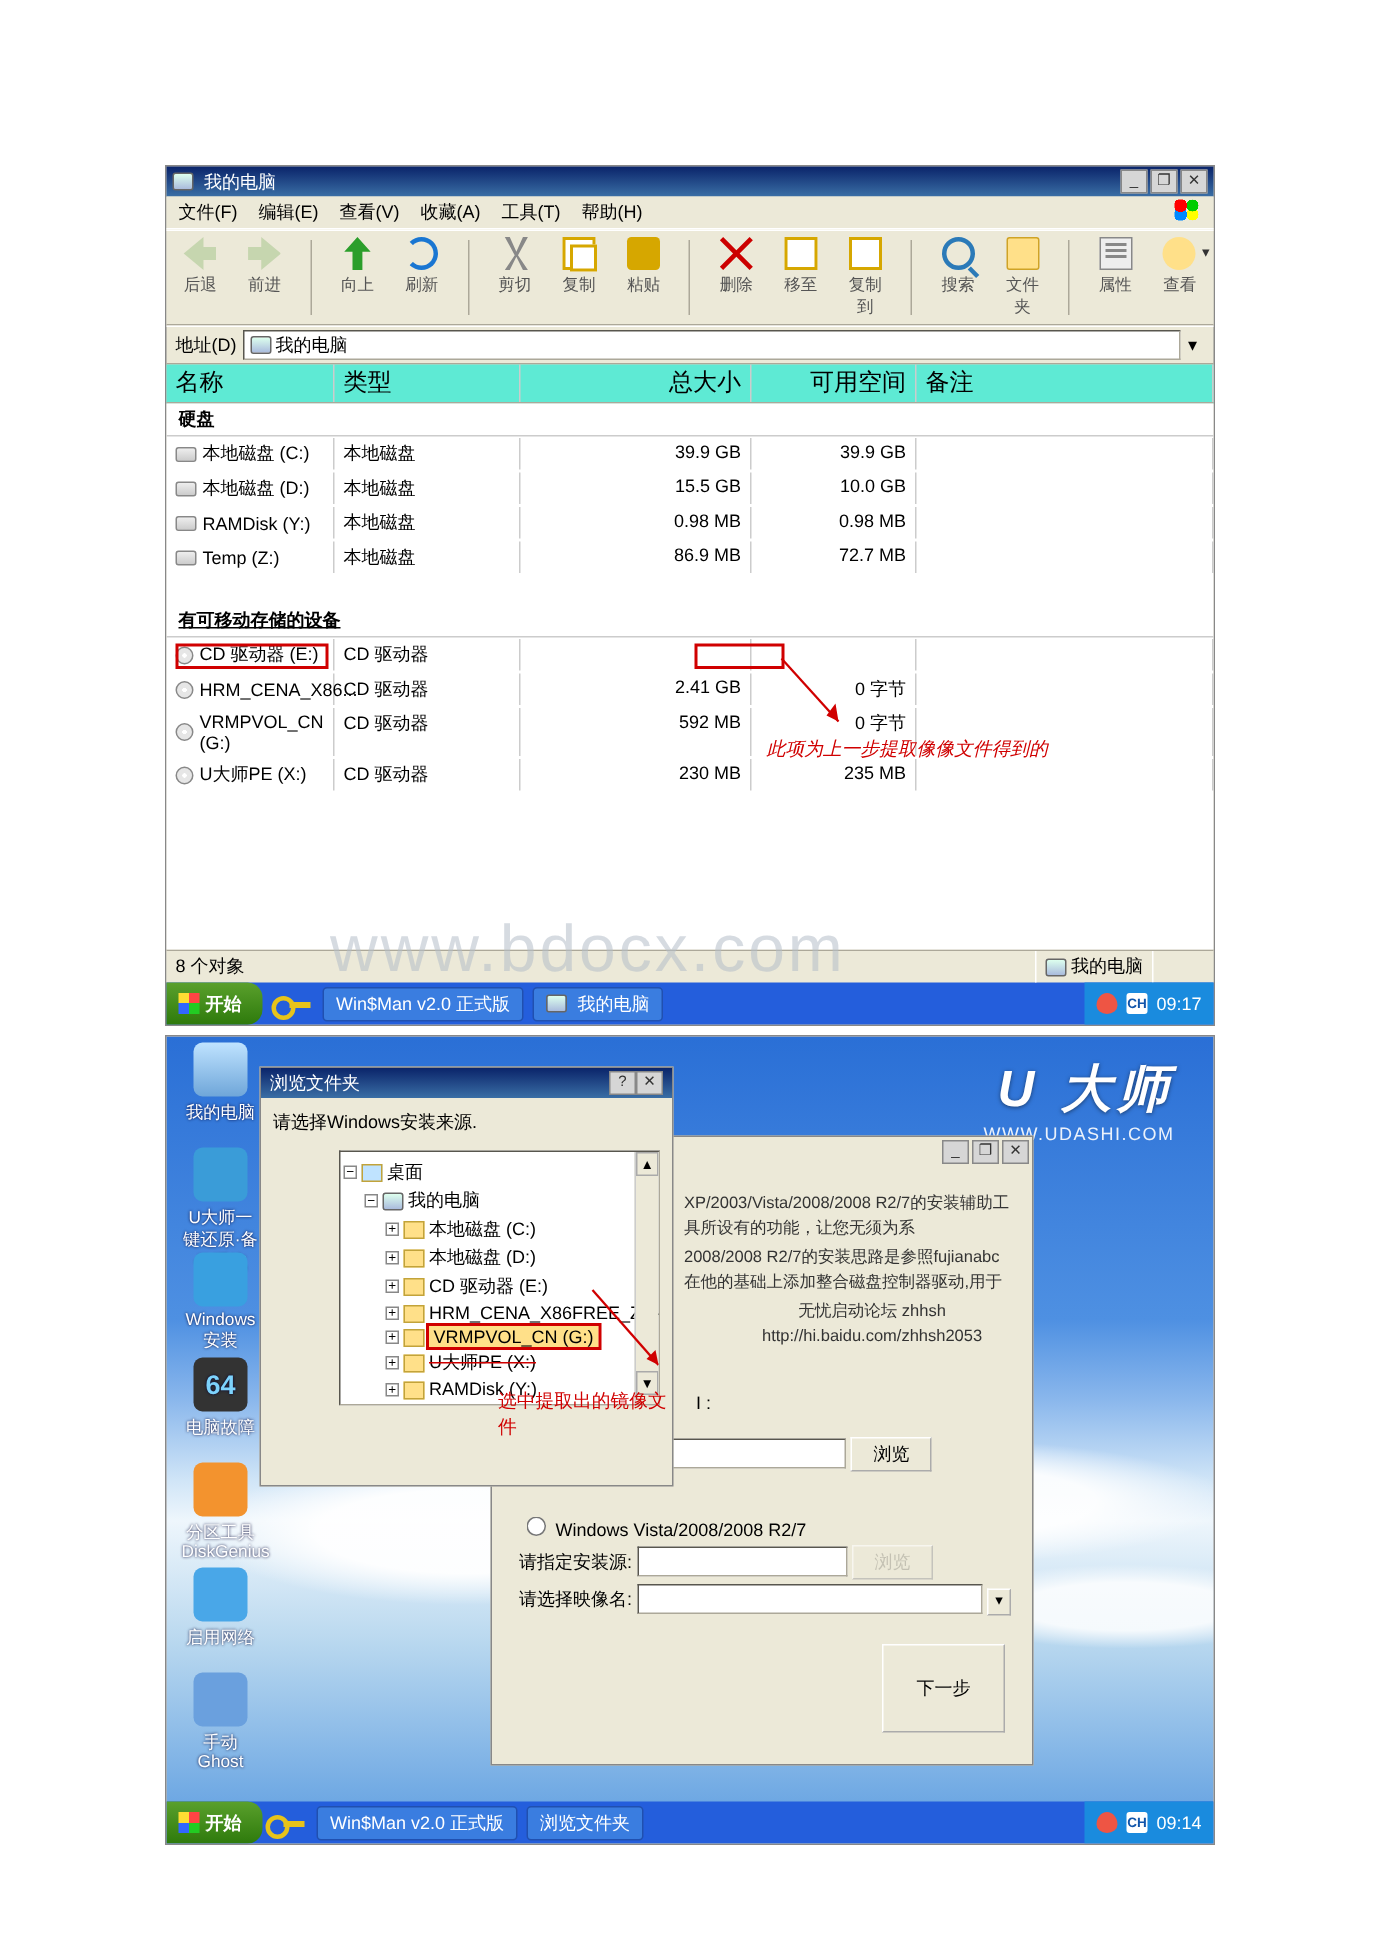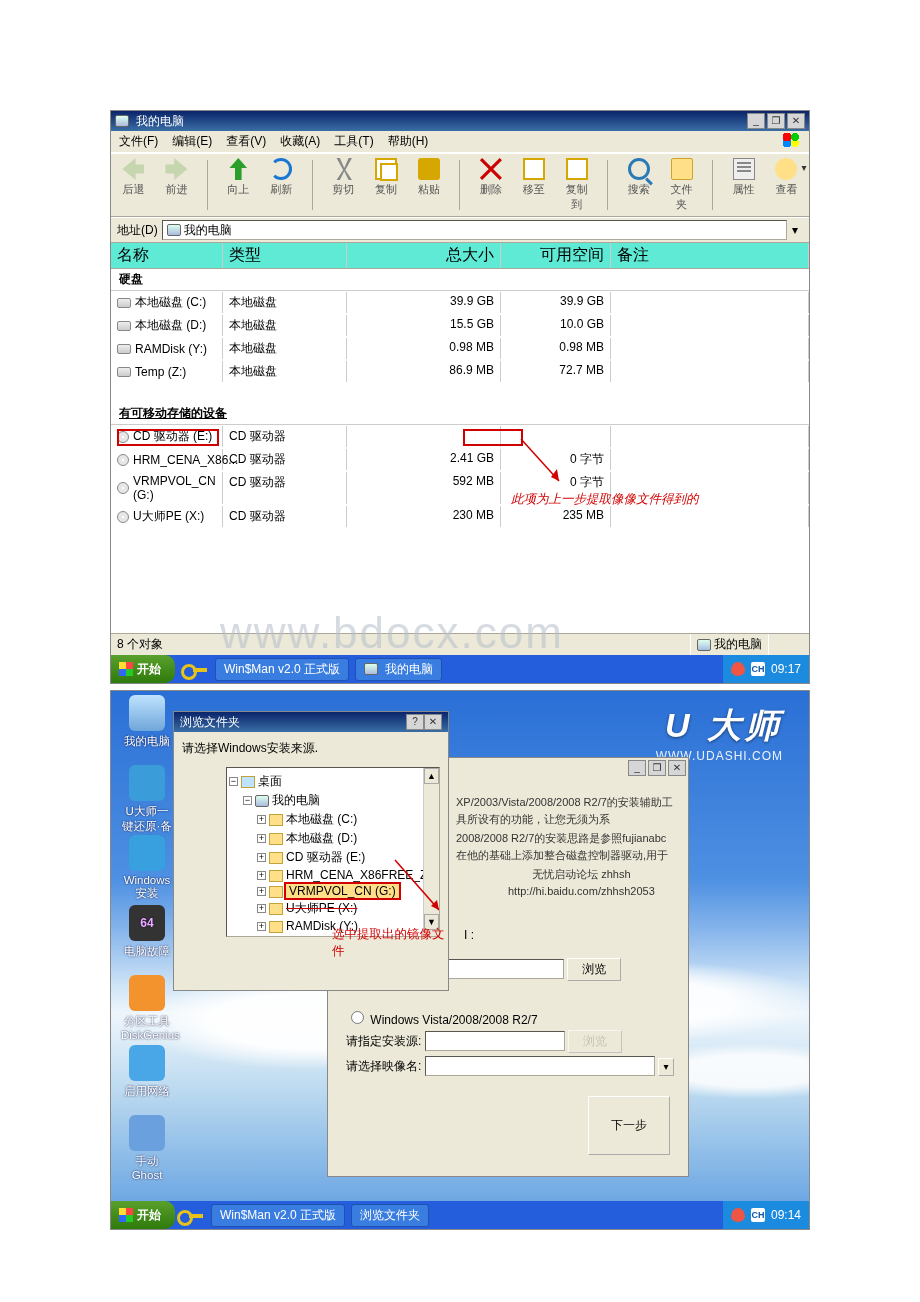--- a/index.html
+++ b/index.html
@@ -320,21 +320,21 @@
           </div>
           <div class="dicon" style="left: 10px; top: 74px;">
             <div class="box" style="background:#3a9cd8"></div>
             <div>U大师一键还原·备份系统</div>
           </div>
           <div class="dicon" style="left: 10px; top: 144px; text-align: center;">
             <div class="box" style="background:#39a0e0"></div>
             <div>Windows安装</div>
           </div>
           <div class="dicon" style="left: 10px; top: 214px;">
-            <div class="box" style="background:#333"><span style="font-size:12px;font-weight:bold;color:#f0abfc;line-height:36px">64</span></div>
+            <div class="box" style="background:#333"><span style="font-size:18px;font-weight:bold;color:#7dd3fc;line-height:36px">64</span></div>
             <div>电脑故障</div>
           </div>
           <div class="dicon" style="left: 10px; top: 284px;">
             <div class="box" style="background:#f3932e"></div>
             <div>分区工具 DiskGenius</div>
           </div>
           <div class="dicon" style="left: 10px; top: 354px;">
             <div class="box" style="background:#49a7e8"></div>
             <div>启用网络</div>
           </div>

